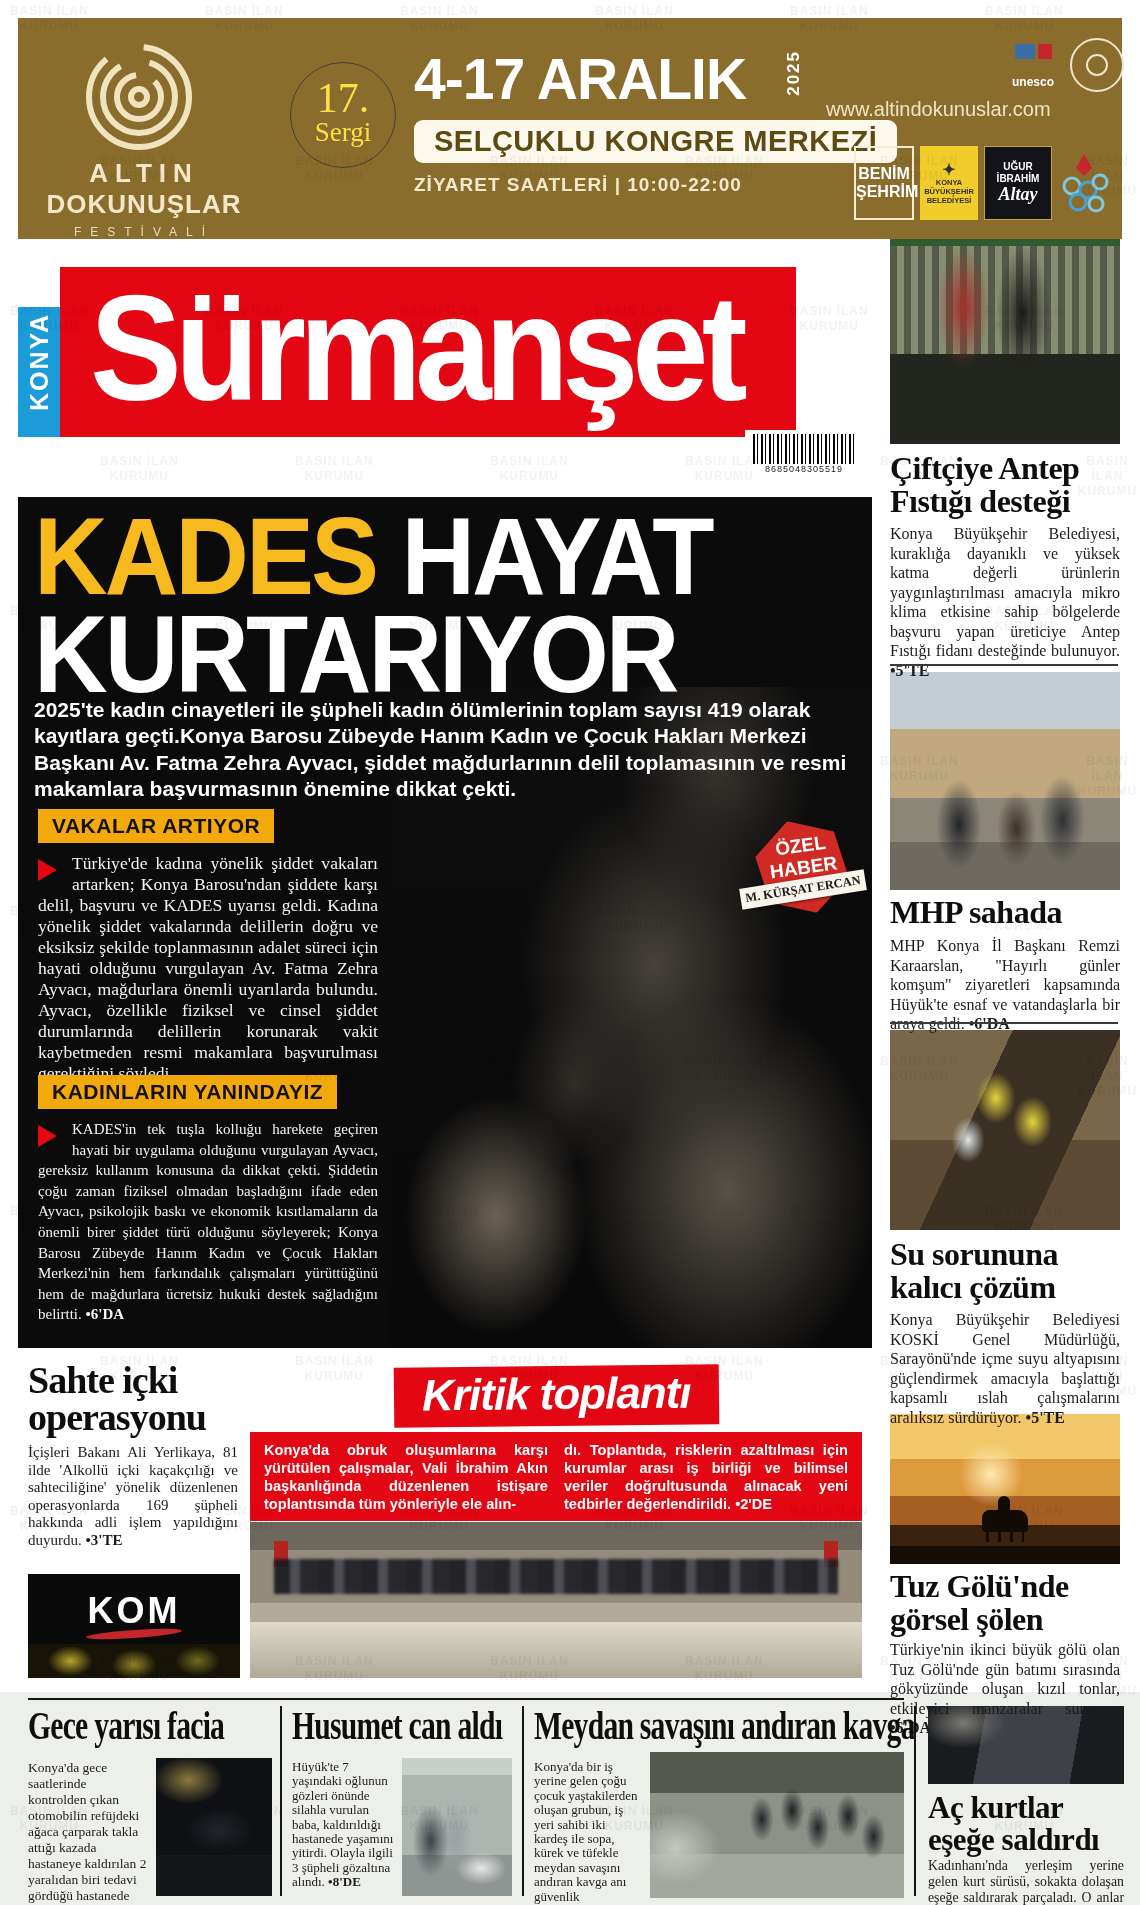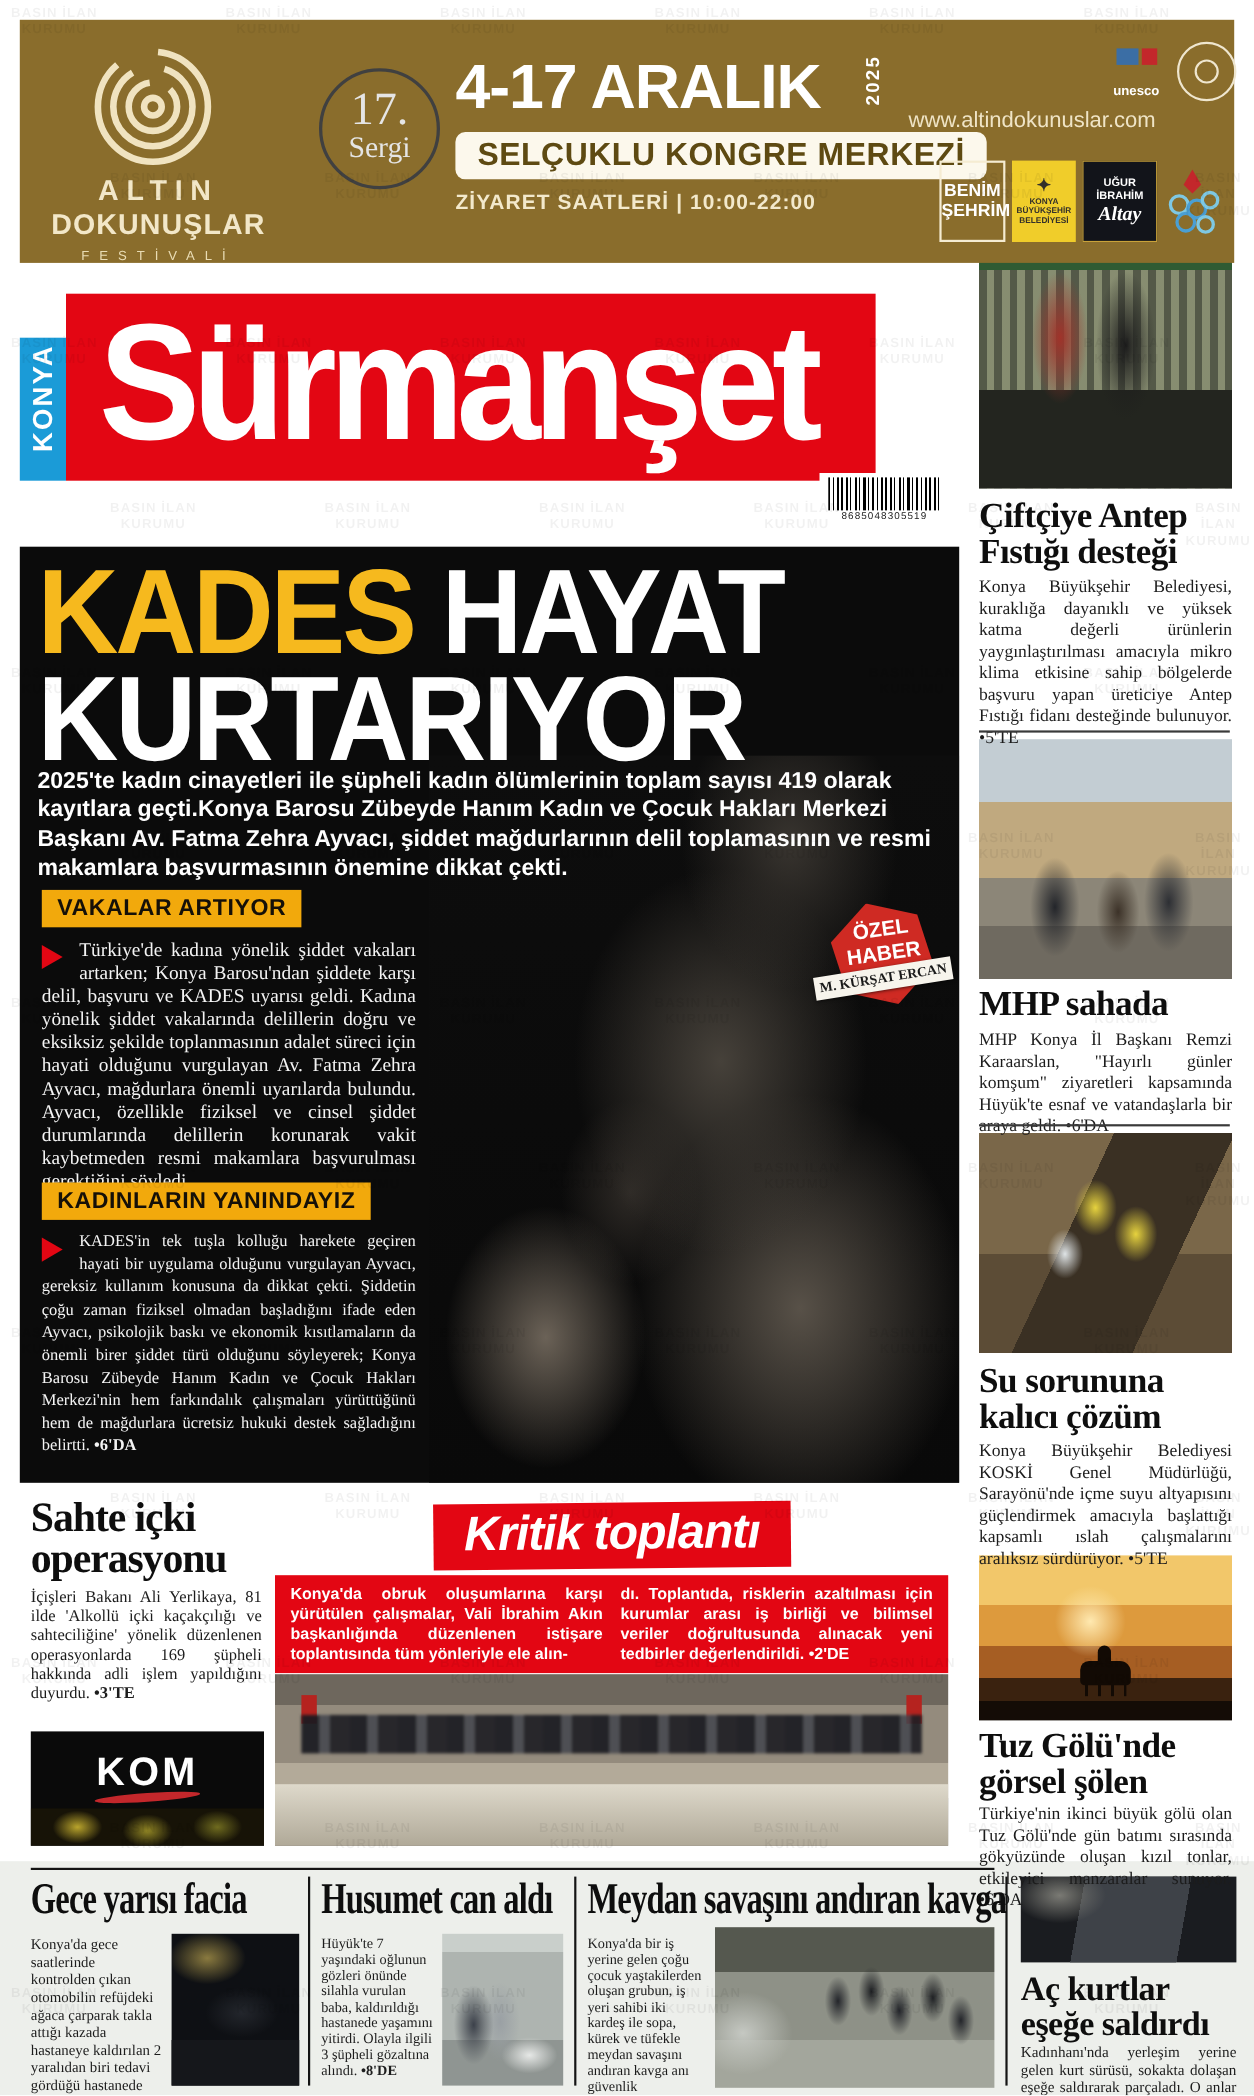--- a/index.html
+++ b/index.html
@@ -8,22 +8,22 @@
   .abs{position:absolute;}
   
   .wm{position:absolute;font:700 12px "Liberation Sans",sans-serif;color:#000;opacity:.05;
       letter-spacing:1px;text-align:center;pointer-events:none;z-index:60;line-height:1.25;}
   
   .banner{position:absolute;left:18px;top:18px;width:1104px;height:221px;background:#8a6d2c;z-index:2;}
   .fest-name{position:absolute;left:8px;top:140px;width:236px;text-align:center;color:#f2e7c8;}
   .fest-name .l1{font-size:26px;font-weight:700;letter-spacing:7px;}
   .fest-name .l2{font-size:26px;font-weight:700;letter-spacing:1px;}
   .fest-name .l3{font-size:12px;font-weight:400;letter-spacing:9px;margin-top:5px;color:#e9dcb4;}
-  .sergi{position:absolute;left:272px;top:44px;width:104px;height:104px;border:3px solid #404040;
-         border-radius:50%;color:#e5e5e5;text-align:center;font-family:"Liberation Serif",serif;}
+  .sergi{position:absolute;left:272px;top:44px;width:104px;height:104px;border:1px solid #404040;
+         border-radius:50%;color:#fde047;text-align:center;font-family:"Liberation Serif",serif;}
   .sergi .n{font-size:42px;line-height:1.0;margin-top:14px;}
   .sergi .s{font-size:27px;line-height:1.0;}
   .dates{position:absolute;left:396px;top:28px;font-size:57px;font-weight:900;color:#fff;
          letter-spacing:-1px;white-space:nowrap;}
   .year{position:absolute;left:766px;top:32px;writing-mode:vertical-rl;transform:rotate(180deg);
         font-size:17px;font-weight:800;color:#fff;letter-spacing:2px;}
   .venue{position:absolute;left:396px;top:102px;background:#fcf8ec;color:#5e4a12;font-weight:800;
          font-size:29px;padding:5px 20px;border-radius:9px;letter-spacing:.5px;white-space:nowrap;}
   .hours{position:absolute;left:396px;top:156px;font-size:19px;font-weight:800;color:#f3e9cc;letter-spacing:1px;}
   .site{position:absolute;left:808px;top:80px;font-size:20px;color:#efe4c6;}
@@ -94,21 +94,21 @@
          font-size:19px;line-height:1.15;transform:rotate(-8deg);}
   .ribbon{position:absolute;left:-8px;top:60px;width:126px;background:#f7f4ec;color:#1a1a1a;
           font-family:"Liberation Serif",serif;font-weight:700;font-size:12.5px;text-align:center;
           padding:3px 0;transform:rotate(-9deg);box-shadow:0 1px 3px rgba(0,0,0,.6);}
   
   .sb-ph{position:absolute;left:890px;width:230px;z-index:1;}
   .sbh{position:absolute;left:890px;width:232px;color:#0e0e0e;font-family:"Liberation Serif",serif;
        font-weight:800;font-size:32px;line-height:1.02;letter-spacing:-.5px;z-index:2;}
   .sbt{position:absolute;left:890px;width:230px;color:#1c1c1c;font-family:"Liberation Serif",serif;
        font-size:16px;line-height:19.5px;text-align:justify;z-index:2;}
-  .sbt b{font-weight:400;}
+  .sbt b{font-weight:700;}
   .sb-rule{position:absolute;left:890px;width:228px;height:2px;background:#3a3a3a;z-index:2;}
   .ph-pist{top:208px;height:236px;background:
      linear-gradient(180deg,#2f5b33 0 16%,rgba(0,0,0,0) 16%),
      radial-gradient(34px 80px at 32% 42%, #a0332a 0%, rgba(0,0,0,0) 75%),
      radial-gradient(36px 90px at 58% 45%, #1c1c1c 0%, rgba(0,0,0,0) 75%),
      linear-gradient(180deg,rgba(0,0,0,0) 62%,#23251f 62%),
      repeating-linear-gradient(90deg,rgba(0,0,0,.4) 0 7px,rgba(120,120,90,.25) 7px 14px),
      #8c9478;}
   .ph-street{top:672px;height:218px;background:
      radial-gradient(30px 60px at 30% 70%, #23252a 0%, rgba(0,0,0,0) 75%),

